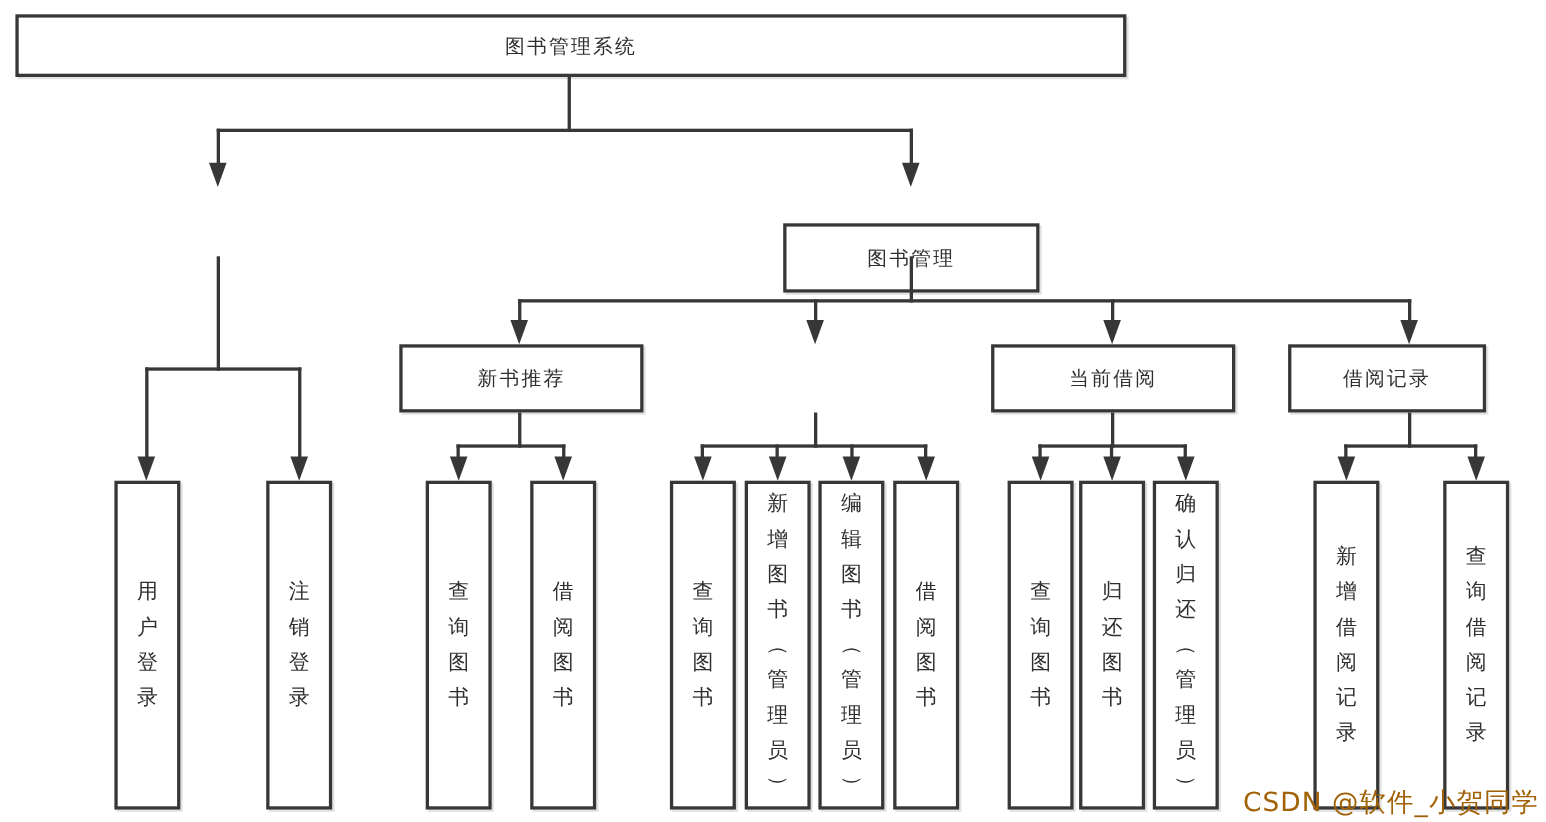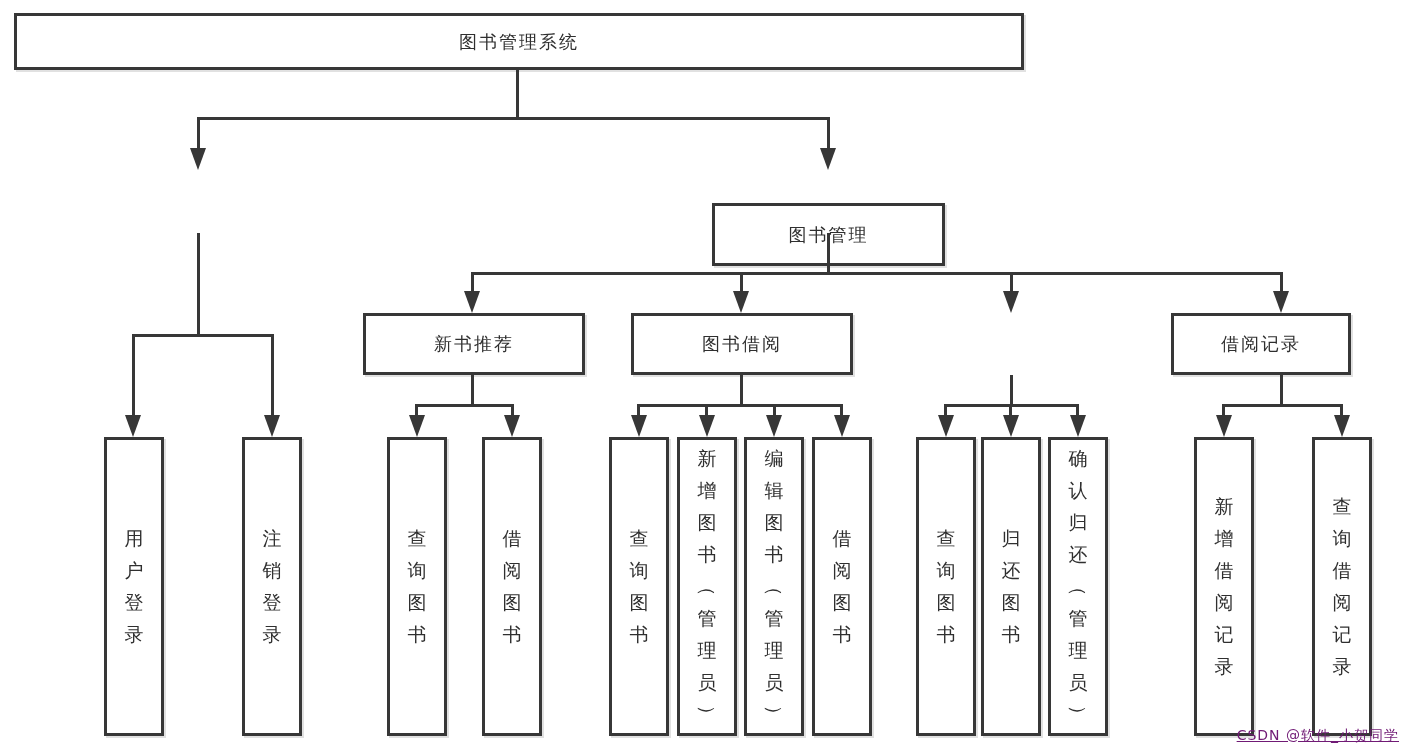--- a/index.html
+++ b/index.html
@@ -20,22 +20,22 @@
   .vbox .ch{display:block;line-height:19px;margin:6.5px 0;}
   .vbox .ch.rot{transform:rotate(90deg);}
   .vline{position:absolute;width:3px;background:#373737;}
   .hline{position:absolute;height:3px;background:#373737;}
   .arrow{
     position:absolute;width:0;height:0;
     border-left:8px solid transparent;border-right:8px solid transparent;
     border-top:22px solid #373737;
   }
   .watermark{
-    position:absolute;right:6px;bottom:2px;font-size:14px;letter-spacing:1px;
-    color:#701a75;white-space:nowrap;text-decoration:underline;
+    position:absolute;right:6px;bottom:2px;font-size:24px;letter-spacing:1px;
+    color:#a16207;white-space:nowrap;
   }
 </style>
 </head>
 <body>
 
 <div id="canvas">
 
   <div class="box" style="left:14px;top:13px;width:1010px;height:57px;">
     <span>图书管理系统</span>
   </div>
@@ -58,22 +58,22 @@
   <div class="vline" style="left:740px;top:272px;height:22px;"></div>
   <div class="arrow" style="left:733px;top:291px;"></div>
   <div class="vline" style="left:1010px;top:272px;height:22px;"></div>
   <div class="arrow" style="left:1003px;top:291px;"></div>
   <div class="vline" style="left:1280px;top:272px;height:22px;"></div>
   <div class="arrow" style="left:1273px;top:291px;"></div>
 
   <div class="box" style="left:363px;top:313px;width:222px;height:62px;font-family:Liberation Mono, monospace;">
     <span>新书推荐</span>
   </div>
-  <div class="box" style="left:631px;top:313px;width:222px;height:62px;">
-    <span>图书借阅</span>
+  <div class="box" style="left:901px;top:313px;width:222px;height:62px;">
+    <span>当前借阅</span>
   </div>
   <div class="box" style="left:1171px;top:313px;width:180px;height:62px;">
     <span>借阅记录</span>
   </div>
 
   <div class="vline" style="left:197px;top:233px;height:104px;"></div>
   <div class="hline" style="left:132px;top:334px;width:142px;"></div>
   <div class="vline" style="left:132px;top:334px;height:85px;"></div>
   <div class="arrow" style="left:125px;top:415px;"></div>
   <div class="vline" style="left:271px;top:334px;height:85px;"></div>

